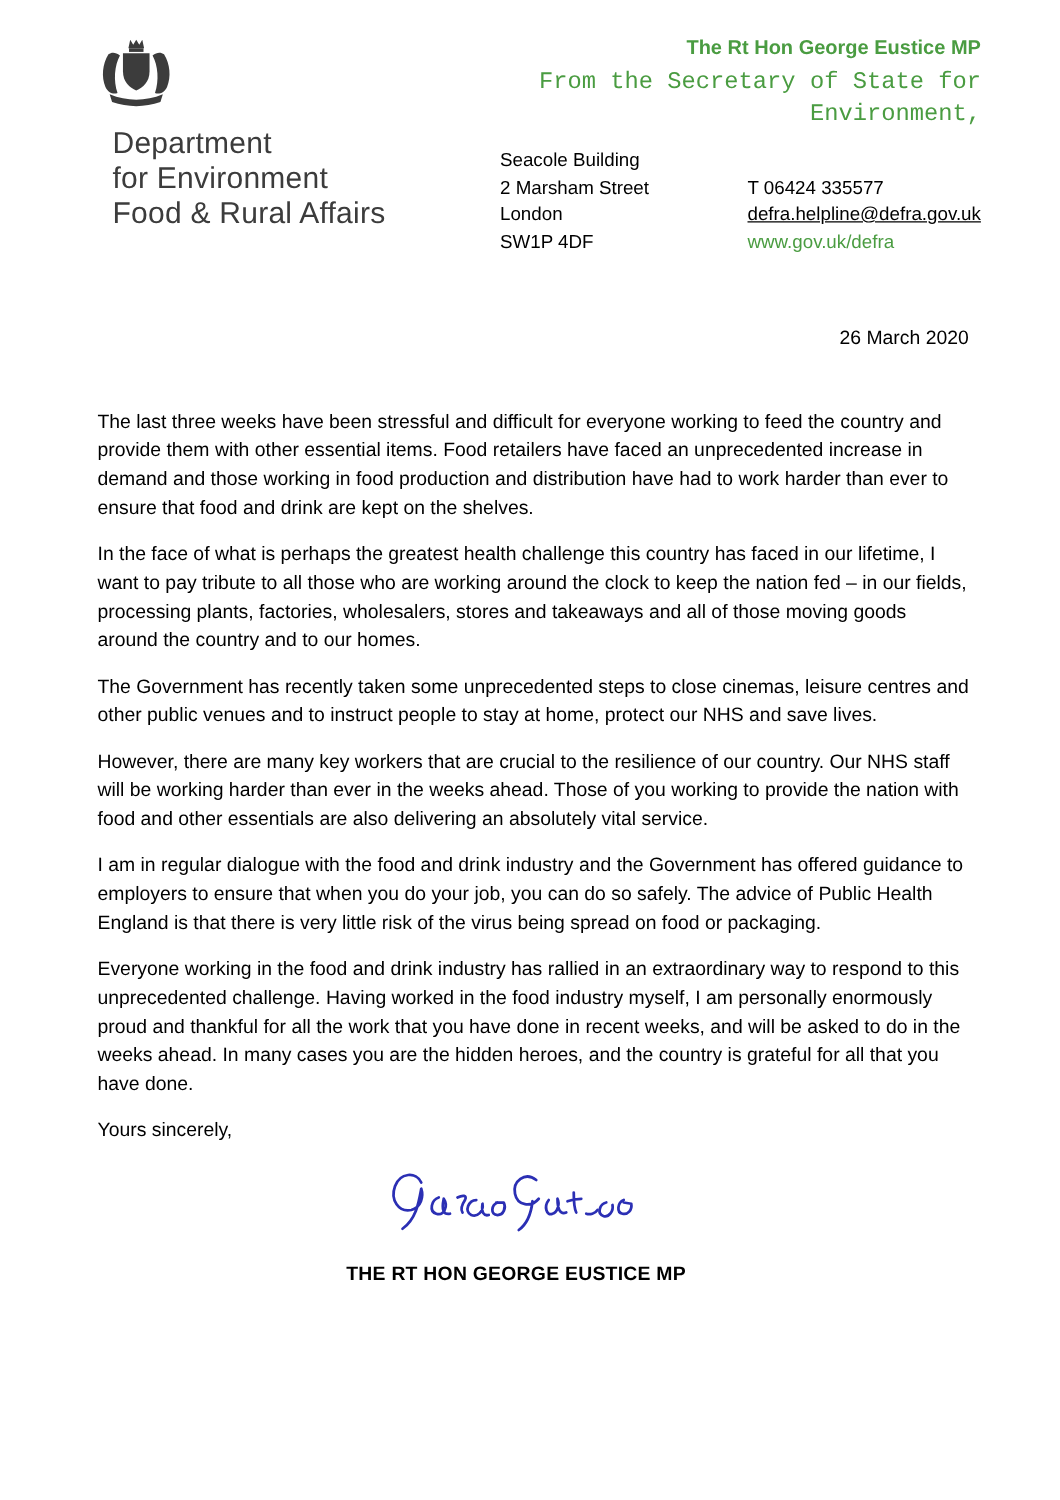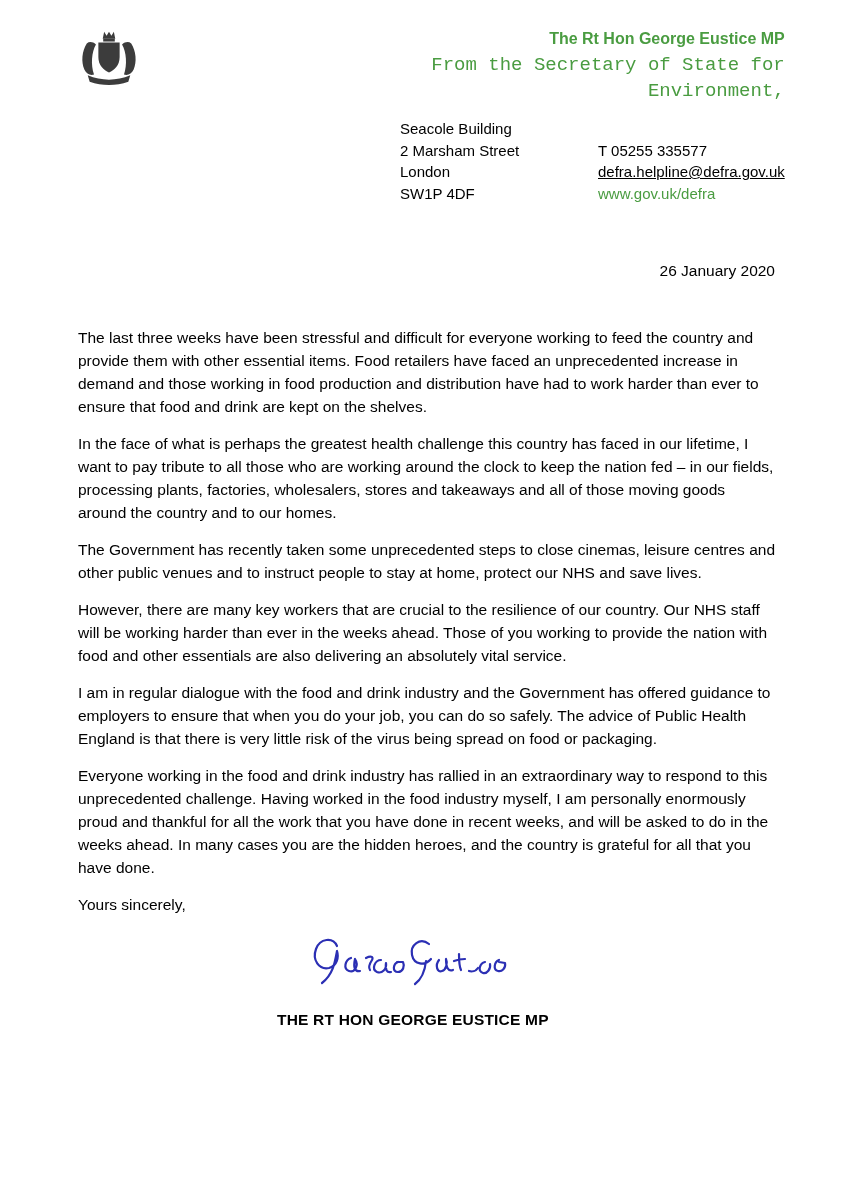--- a/index.html
+++ b/index.html
@@ -72,46 +72,51 @@
           <g fill="#3c3c3c">
             <path d="M25 3 l2.5 4 2.5 -4 2.5 4 2.5 -4 1.5 7 h-13 z"></path>
             <rect x="24" y="10" width="12" height="3"></rect>
             <path d="M7 15 c-5 8 -6 19 -2.5 27 c2 4.5 6.5 6.5 10 5 c-3.5 -10 -2.5 -23 2 -31 c-3.5 -3 -7 -3 -9.5 -1 z"></path>
             <path d="M53 15 c5 8 6 19 2.5 27 c-2 4.5 -6.5 6.5 -10 5 c3.5 -10 2.5 -23 -2 -31 c3.5 -3 7 -3 9.5 -1 z"></path>
             <path d="M19 14 h22 v15 c0 9 -5.5 13.5 -11 16 c-5.5 -2.5 -11 -7 -11 -16 z"></path>
             <path d="M8 48 c14.5 6 29.5 6 44 0 l-2 6.5 c-13 4.5 -27 4.5 -40 0 z"></path>
           </g>
         </svg>
       </div>
+      <div class="dept-name">
+        <div>Department</div>
+        <div>for Environment</div>
+        <div>Food &amp; Rural Affairs</div>
+      </div>
     </div>
 
     <div class="lh-right">
       <div class="green-head">
         <div class="sender-name">The Rt Hon George Eustice MP</div>
         <div class="sender-title">
           <div>From the Secretary of State for Environment,</div>
         </div>
       </div>
       <div class="contact-row">
         <div class="address">
           <div>Seacole Building</div>
           <div>2 Marsham Street</div>
           <div>London</div>
           <div>SW1P 4DF</div>
         </div>
         <div class="contact">
-          <div class="phone">T 05255 335577</div>
+          <div class="phone">T 06424 335577</div>
           <a class="email-link" href="#">defra.helpline@defra.gov.uk</a>
           <a class="web-link" href="#">www.gov.uk/defra</a>
         </div>
       </div>
     </div>
   </header>
 
-  <div class="date-line">26 January 2020</div>
+  <div class="date-line">26 March 2020</div>
 
   <main class="letter-body">
     <p>The last three weeks have been stressful and difficult for everyone working to feed the country and provide them with other essential items. Food retailers have faced an unprecedented increase in demand and those working in food production and distribution have had to work harder than ever to ensure that food and drink are kept on the shelves.</p>
     <p>In the face of what is perhaps the greatest health challenge this country has faced in our lifetime, I want to pay tribute to all those who are working around the clock to keep the nation fed – in our fields, processing plants, factories, wholesalers, stores and takeaways and all of those moving goods around the country and to our homes.</p>
     <p>The Government has recently taken some unprecedented steps to close cinemas, leisure centres and other public venues and to instruct people to stay at home, protect our NHS and save lives.</p>
     <p>However, there are many key workers that are crucial to the resilience of our country. Our NHS staff will be working harder than ever in the weeks ahead. Those of you working to provide the nation with food and other essentials are also delivering an absolutely vital service.</p>
     <p>I am in regular dialogue with the food and drink industry and the Government has offered guidance to employers to ensure that when you do your job, you can do so safely. The advice of Public Health England is that there is very little risk of the virus being spread on food or packaging.</p>
     <p>Everyone working in the food and drink industry has rallied in an extraordinary way to respond to this unprecedented challenge.  Having worked in the food industry myself, I am personally enormously proud and thankful for all the work that you have done in recent weeks, and will be asked to do in the weeks ahead. In many cases you are the hidden heroes, and the country is grateful for all that you have done.</p>
     <p class="closing">Yours sincerely,</p>
 

